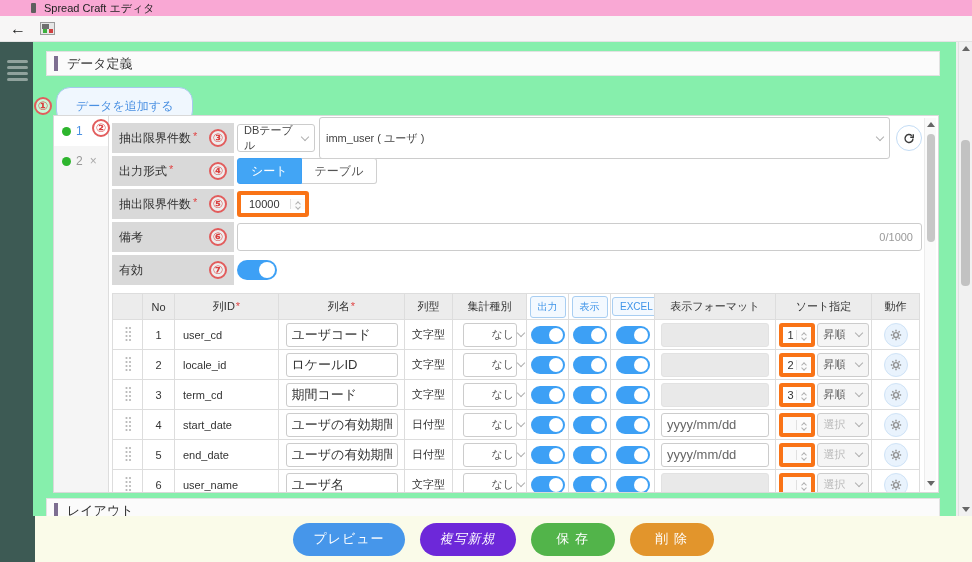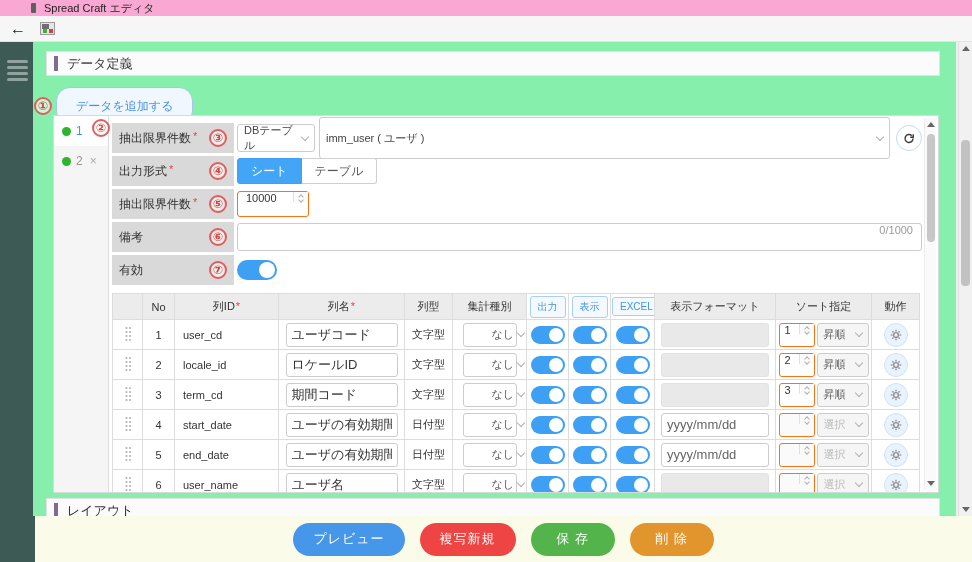--- a/index.html
+++ b/index.html
@@ -68,28 +68,28 @@
   .chv.t{width:4px;height:4px;}
   .sm{width:78px;height:28px;}
   .combo{flex:1;height:42px;}
   .refreshbtn{width:26px;height:26px;border-radius:50%;border:1px solid #c3dcf5;background:#fff;
     display:flex;align-items:center;justify-content:center;cursor:pointer;flex:none;margin-left:2px;}
 
   .segbtn{height:26px;padding:0 13px;font-size:12px;border:1px solid #3da0f5;cursor:pointer;}
   .segbtn.on{background:#42a5f5;color:#fff;border-radius:3px 0 0 3px;}
   .segbtn.off{background:#fff;color:#555;border:1px solid #d0d0d0;border-left:none;border-radius:0 3px 3px 0;}
 
-  .numspin{display:flex;align-items:flex-start;border:1px solid #f97316;border-radius:3px;background:#fff;
+  .numspin{display:flex;align-items:center;border:4px solid #f97316;border-radius:3px;background:#fff;
     height:26px;width:72px;}
   .numspin .val{flex:1;display:flex;align-items:center;padding-left:8px;font-size:11px;color:#333;}
   .numspin .arrows{width:15px;border-left:1px solid #e0e0e0;display:flex;flex-direction:column;
     align-items:center;justify-content:center;gap:2px;background:#fbfbfb;cursor:pointer;}
 
   .inputbox{flex:1;height:28px;border:1px solid #ccc;border-radius:3px;background:#fff;
-    display:flex;align-items:flex-start;padding:0 8px;}
+    display:flex;align-items:center;padding:0 8px;}
   .inputbox input{flex:1;border:none;outline:none;font-size:12px;background:transparent;
     font-family:inherit;color:#333;}
   .counter{font-size:11px;color:#999;flex:none;}
 
   .tgl{width:40px;height:20px;border-radius:10px;background:#3da0f5;position:relative;cursor:pointer;flex:none;}
   .tgl::after{content:"";position:absolute;right:2px;top:2px;width:16px;height:16px;border-radius:50%;background:#fff;}
   .tgl.smt{width:34px;height:18px;display:inline-block;vertical-align:middle;}
   .tgl.smt::after{width:14px;height:14px;}
 
   
@@ -667,17 +667,17 @@
   <span class="ann abs" style="left:92px;top:119px">②</span>
 
   <div class="outscroll">
     <span class="tri-up"></span>
     <span class="outthumb"></span>
     <span class="tri-down"></span>
   </div>
 
   <div class="footer">
     <button class="fbtn" style="background: rgb(70, 150, 234);">プレビュー</button>
-    <button class="fbtn" style="background: #ef4444; cursor: default;">複写新規</button>
+    <button class="fbtn" style="background: #6d28d9; cursor: default; font-style: italic;">複写新規</button>
     <button class="fbtn" style="background: rgb(82, 180, 74);">保 存</button>
     <button class="fbtn" style="background: rgb(226, 149, 44);">削 除</button>
   </div>
 </div>
 
 </body></html>

